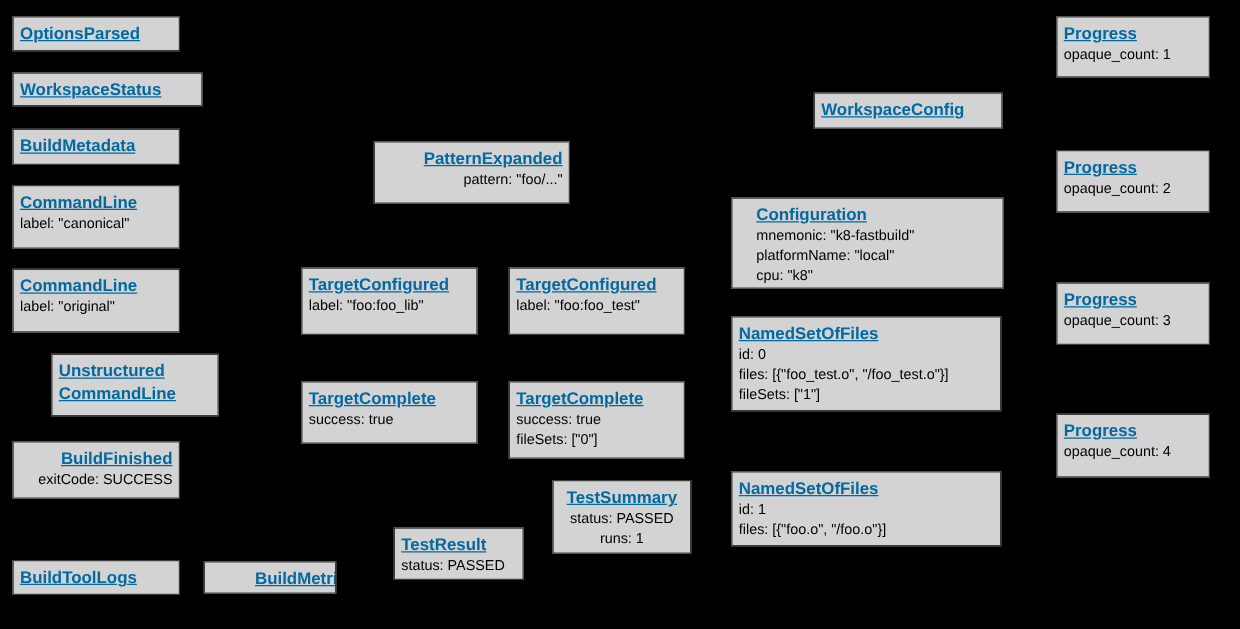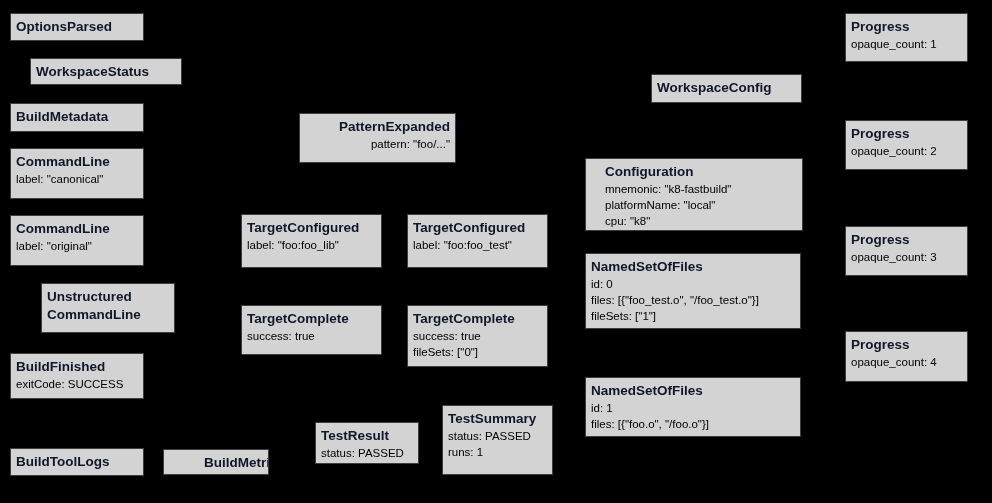--- a/index.html
+++ b/index.html
@@ -20,56 +20,57 @@
     background: #d3d3d3;
     border: 1px solid #3d3d3d;
     box-sizing: border-box;
     padding: 4px 5px 2px 5px;
     overflow: hidden;
     white-space: nowrap;
   }
   .node-title {
     font-size: 13.5px;
     font-weight: bold;
-    color: #0f172a;
+    color: #0369a1;
+    text-decoration: underline;
     line-height: 18px;
   }
   .node-detail {
     font-size: 11.5px;
     font-weight: normal;
     color: #000000;
     line-height: 16px;
   }
 </style>
 </head>
 <body>
 
 <div id="canvas" style="background: rgb(0, 0, 0);">
     <div class="node" style="left: 10px; top: 13px; width: 134px; height: 28px; background: rgb(211, 211, 211); border-color: rgb(61, 61, 61);">
       <div class="node-title">OptionsParsed</div>
     </div>
-    <div class="node" style="left: 10px; top: 58px; width: 152px; height: 27px; background: rgb(211, 211, 211); border-color: rgb(61, 61, 61); margin-left: 20px;">
+    <div class="node" style="left: 10px; top: 58px; width: 152px; height: 27px; background: rgb(211, 211, 211); border-color: rgb(61, 61, 61);">
       <div class="node-title">WorkspaceStatus</div>
     </div>
     <div class="node" style="left: 10px; top: 103px; width: 134px; height: 29px; background: rgb(211, 211, 211); border-color: rgb(61, 61, 61);">
       <div class="node-title">BuildMetadata</div>
     </div>
     <div class="node" style="left: 10px; top: 148px; width: 134px; height: 51px; background: rgb(211, 211, 211); border-color: rgb(61, 61, 61);">
       <div class="node-title">CommandLine</div>
       <div class="node-detail">label: "canonical"</div>
     </div>
     <div class="node" style="left: 10px; top: 215px; width: 134px; height: 51px; background: rgb(211, 211, 211); border-color: rgb(61, 61, 61);">
       <div class="node-title">CommandLine</div>
       <div class="node-detail">label: "original"</div>
     </div>
     <div class="node" style="left: 10px; top: 283px; width: 134px; height: 50px; background: rgb(211, 211, 211); border-color: rgb(61, 61, 61); margin-left: 31px;">
       <div class="node-title">Unstructured</div>
       <div class="node-title">CommandLine</div>
     </div>
-    <div class="node" style="left: 10px; top: 353px; width: 134px; height: 46px; background: rgb(211, 211, 211); border-color: rgb(61, 61, 61);">
+    <div class="node" style="left: 10px; top: 353px; width: 134px; height: 46px; background: rgb(211, 211, 211); border-color: rgb(61, 61, 61); text-align: right;">
       <div class="node-title">BuildFinished</div>
       <div class="node-detail">exitCode: SUCCESS</div>
     </div>
     <div class="node" style="left: 10px; top: 448px; width: 134px; height: 28px; background: rgb(211, 211, 211); border-color: rgb(61, 61, 61);">
       <div class="node-title">BuildToolLogs</div>
     </div>
     <div class="node" style="left: 163px; top: 449px; width: 106px; height: 26px; background: rgb(211, 211, 211); border-color: rgb(61, 61, 61); padding-left: 40px;">
       <div class="node-title">BuildMetrics</div>
     </div>
     <div class="node" style="left: 299px; top: 113px; width: 157px; height: 50px; background: rgb(211, 211, 211); border-color: rgb(61, 61, 61); text-align: right;">
@@ -90,21 +91,21 @@
     </div>
     <div class="node" style="left: 407px; top: 305px; width: 141px; height: 62px; background: rgb(211, 211, 211); border-color: rgb(61, 61, 61);">
       <div class="node-title">TargetComplete</div>
       <div class="node-detail">success: true</div>
       <div class="node-detail">fileSets: ["0"]</div>
     </div>
     <div class="node" style="left: 315px; top: 422px; width: 104px; height: 42px; background: rgb(211, 211, 211); border-color: rgb(61, 61, 61);">
       <div class="node-title">TestResult</div>
       <div class="node-detail">status: PASSED</div>
     </div>
-    <div class="node" style="left: 442px; top: 405px; width: 111px; height: 70px; background: rgb(211, 211, 211); border-color: rgb(61, 61, 61);">
+    <div class="node" style="left: 442px; top: 384px; width: 111px; height: 59px; background: rgb(211, 211, 211); border-color: rgb(61, 61, 61); text-align: center;">
       <div class="node-title">TestSummary</div>
       <div class="node-detail">status: PASSED</div>
       <div class="node-detail">runs: 1</div>
     </div>
     <div class="node" style="left: 651px; top: 74px; width: 151px; height: 29px; background: rgb(211, 211, 211); border-color: rgb(61, 61, 61);">
       <div class="node-title">WorkspaceConfig</div>
     </div>
     <div class="node" style="left: 585px; top: 158px; width: 218px; height: 73px; background: rgb(211, 211, 211); border-color: rgb(61, 61, 61); padding-left: 19px;">
       <div class="node-title">Configuration</div>
       <div class="node-detail">mnemonic: "k8-fastbuild"</div>

